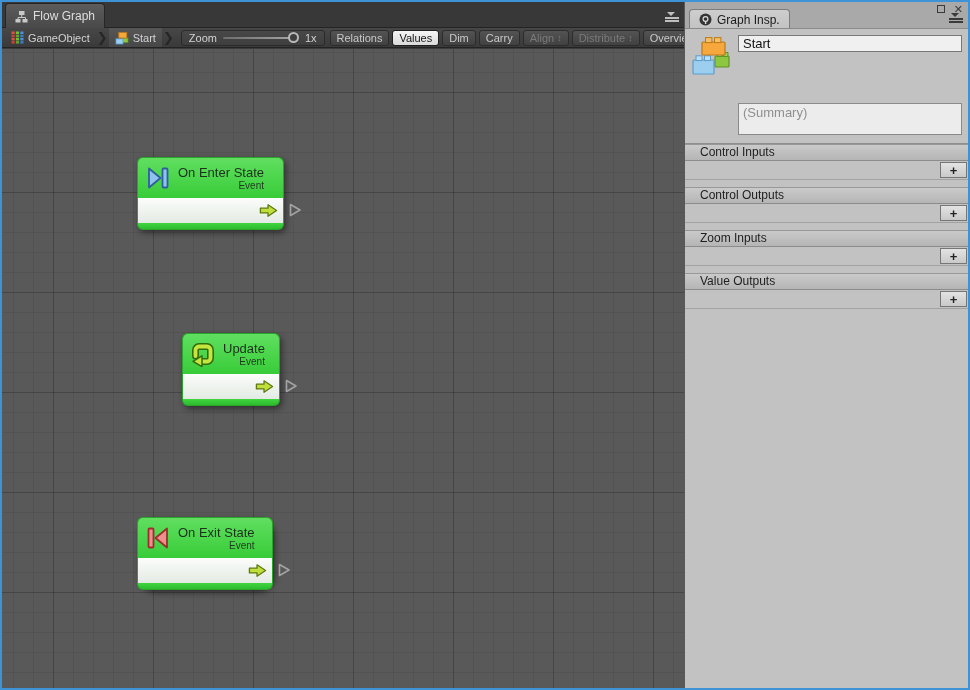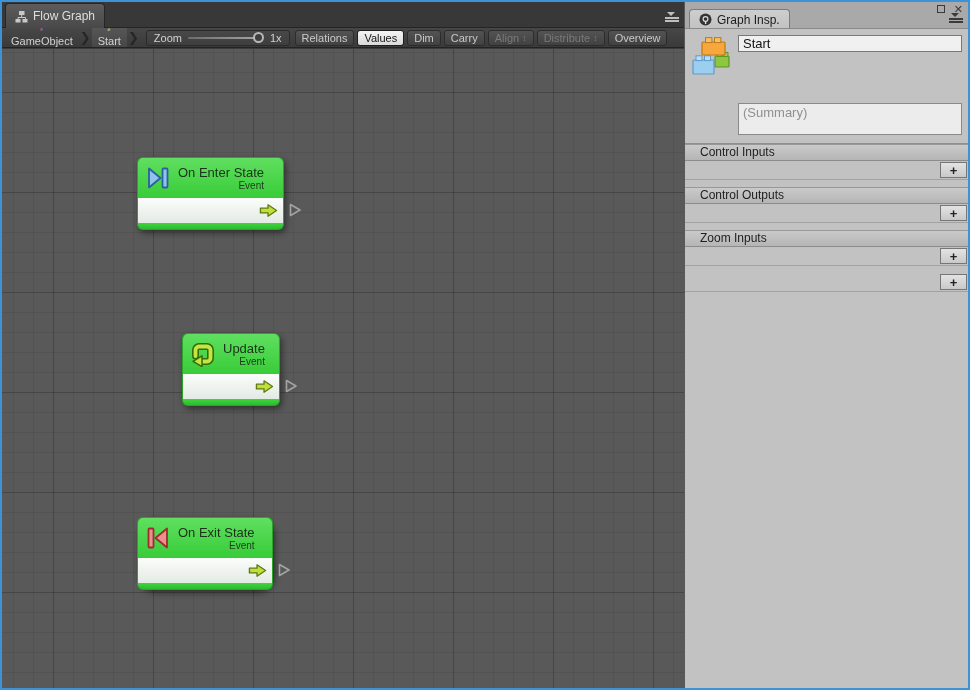--- a/index.html
+++ b/index.html
@@ -14,21 +14,21 @@
     border-radius:4px 4px 0 0; color:#DEDEDE; font-size:12px; display:flex; align-items:center; gap:5px; }
   .menu-icon { width:14px; height:11px; position:relative; display:inline-block; }
   .menu-icon::before { content:""; position:absolute; top:0; left:2px;
     border-left:4px solid transparent; border-right:4px solid transparent; border-top:4px solid var(--c,#BFBFBF); }
   .menu-icon::after { content:""; position:absolute; left:0; right:0; top:5px; height:6px;
     background:repeating-linear-gradient(to bottom, var(--c,#BFBFBF) 0 1.5px, transparent 1.5px 3.2px); }
   .l-menu { position:absolute; right:5px; bottom:4px; --c:#BFBFBF; }
 
   .l-toolbar { height:20px; background:linear-gradient(#474747,#3A3A3A); border-bottom:1px solid #232323;
     display:flex; align-items:center; font-size:11px; color:#D2D2D2; padding:0 3px; }
-  .crumb { display:flex; align-items:center; gap:4px; padding:0 6px; height:100%;flex-direction:column; }
+  .crumb { display:flex; align-items:center; gap:4px; padding:0 6px; height:100%; }
   .crumb-start { background:linear-gradient(#565656,#474747); }
   .crumb-sep { color:#262626; font-size:13px; font-weight:bold; padding:0 1px; line-height:18px; }
   .zoom-group { display:flex; align-items:center; gap:6px; height:16px; border:1px solid #2A2A2A;
     background:linear-gradient(#484848,#3E3E3E); border-radius:3px; padding:0 7px; margin-left:6px; }
   .slider { position:relative; width:76px; height:12px; }
   .slider-track { position:absolute; left:0; right:2px; top:5px; height:2px;
     background:linear-gradient(to right,#6E6E6E,#A6A6A6); border-radius:1px; }
   .slider-knob { position:absolute; right:0; top:0; width:11px; height:11px;
     border:2px solid #B8B8B8; border-radius:50%; background:#3E3E3E; }
   .tb-buttons { display:flex; gap:3px; margin-left:5px; }
@@ -306,19 +306,20 @@
         <div class="plus-btn">+</div>
       </div>
       <div class="section-gap"></div>
 
       <div class="section-header">Zoom Inputs</div>
       <div class="plus-row">
         <div class="plus-btn">+</div>
       </div>
       <div class="section-gap"></div>
 
+      <div class="section-header">Value Outputs</div>
       <div class="plus-row">
         <div class="plus-btn">+</div>
       </div>
     </div>
   </div>
 
 </div>
 
 </body></html>

